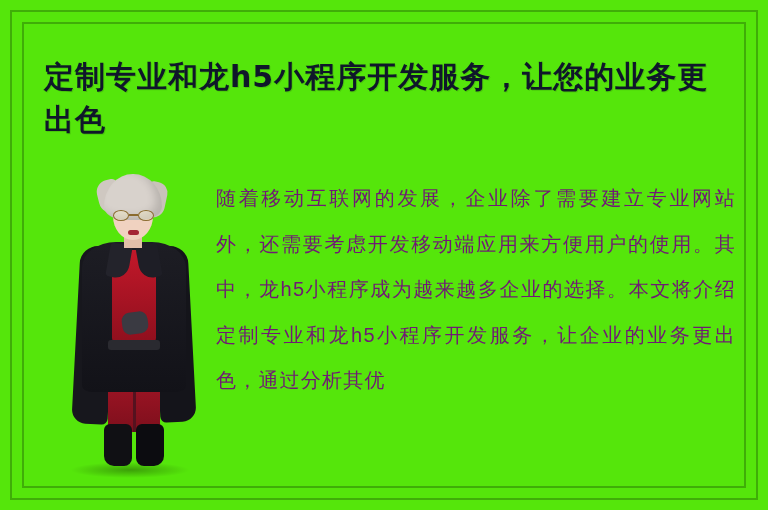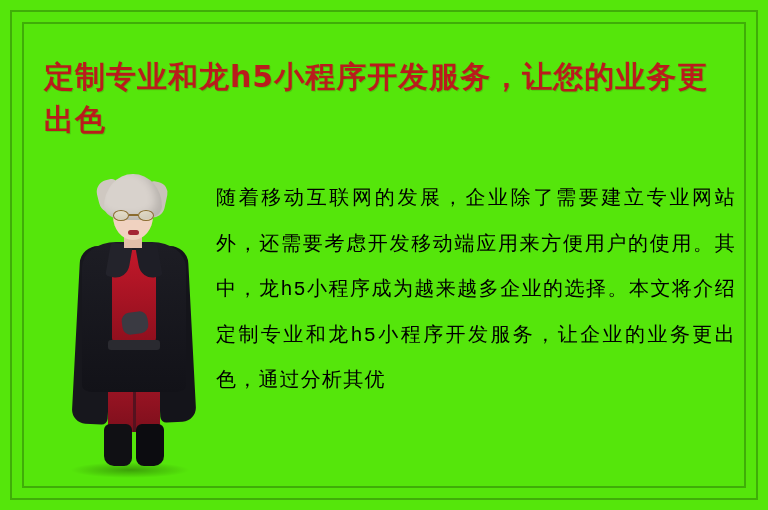--- a/index.html
+++ b/index.html
@@ -39,33 +39,33 @@
     box-sizing: border-box;
   }
   .title {
     position: absolute;
     left: 44px;
     top: 56px;
     width: 690px;
     font-family: "DejaVu Sans", sans-serif;
     font-size: 30px;
     font-weight: bold;
-    color: #b91c1c;
+    color: #0f172a;
     line-height: 1.42;
     letter-spacing: 1px;
     text-shadow: 1px 1px 0 rgba(0,0,0,0.12);
   }
   .body-text {
     position: absolute;
     left: 216px;
     top: 176px;
     width: 520px;
-    font-family: Liberation Mono, monospace;
+    font-family: Liberation Sans, sans-serif;
     font-size: 20px;
-    color: #000000;
+    color: #701a75;
     line-height: 2.28;
     letter-spacing: 1.2px;
     text-align: justify;
   }
   
   .figure {
     position: absolute;
     left: 60px;
     top: 172px;
     width: 150px;

